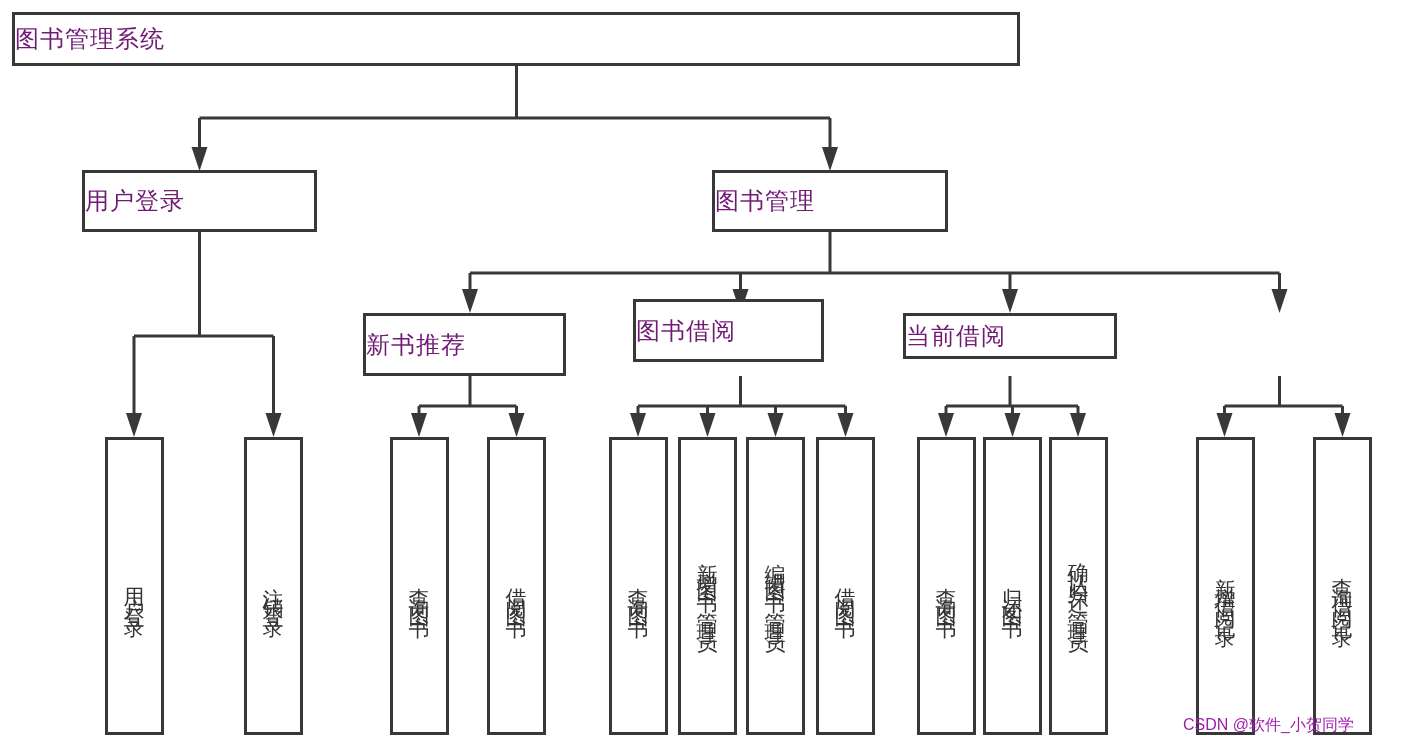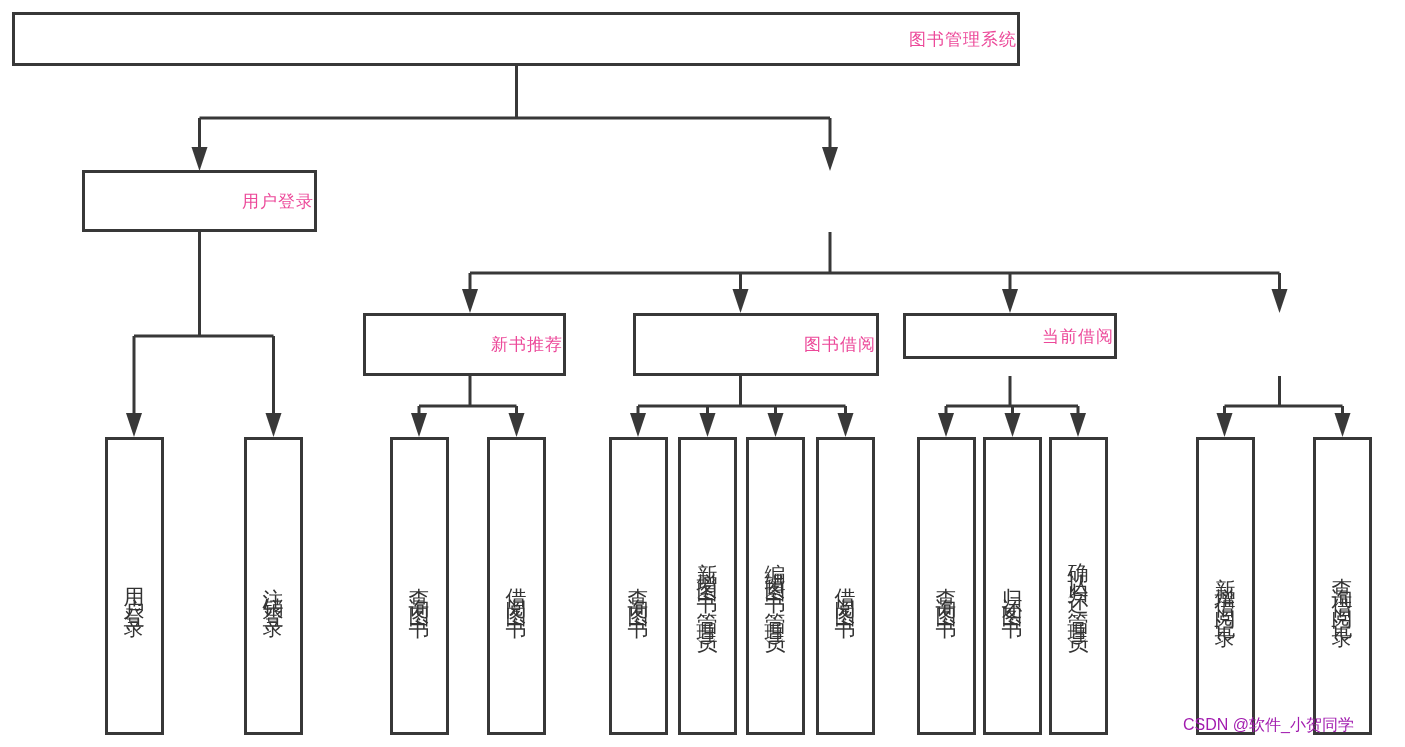--- a/index.html
+++ b/index.html
@@ -8,22 +8,22 @@
     width:1405px;height:747px;
     background:#ffffff;
     font-family:"Liberation Sans","DejaVu Sans",sans-serif;
     overflow:hidden;
   }
   .connectors{position:absolute;left:0;top:0;width:1405px;height:747px;}
   .box-h{
     position:absolute;
     border:3px solid #383838;
     background:#ffffff;
-    display:flex;align-items:center;justify-content:flex-end;
-    font-size:17px;color:#ec4899;
+    display:flex;align-items:center;justify-content:flex-start;
+    font-size:24px;color:#701a75;
     letter-spacing:1px;
     box-sizing:border-box;
     z-index:2;
   }
   .box-v{
     position:absolute;
     top:437px;height:298px;width:59px;
     border:3px solid #383838;
     background:#ffffff;
     display:flex;align-items:center;justify-content:center;
@@ -125,25 +125,28 @@
     </g>
   </svg>
 
   <div class="box-h" style="left:12px;top:12px;width:1008px;height:54px">
     <span>图书管理系统</span>
   </div>
 
   <div class="box-h" style="left:82px;top:170px;width:235px;height:62px">
     <span>用户登录</span>
   </div>
+  <div class="box-h" style="left:712px;top:170px;width:236px;height:62px">
+    <span>图书管理</span>
+  </div>
 
   <div class="box-h" style="left:363px;top:313px;width:203px;height:63px">
     <span>新书推荐</span>
   </div>
-  <div class="box-h" style="left:633px;top:313px;width:246px;height:63px">
+  <div class="box-h" style="left:633px;top:299px;width:191px;height:63px">
     <span>图书借阅</span>
   </div>
   <div class="box-h" style="left:903px;top:313px;width:214px;height:46px">
     <span>当前借阅</span>
   </div>
 
   <div class="box-v" style="left:105px">
     <span>用户登录</span>
   </div>
   <div class="box-v" style="left:244px">

